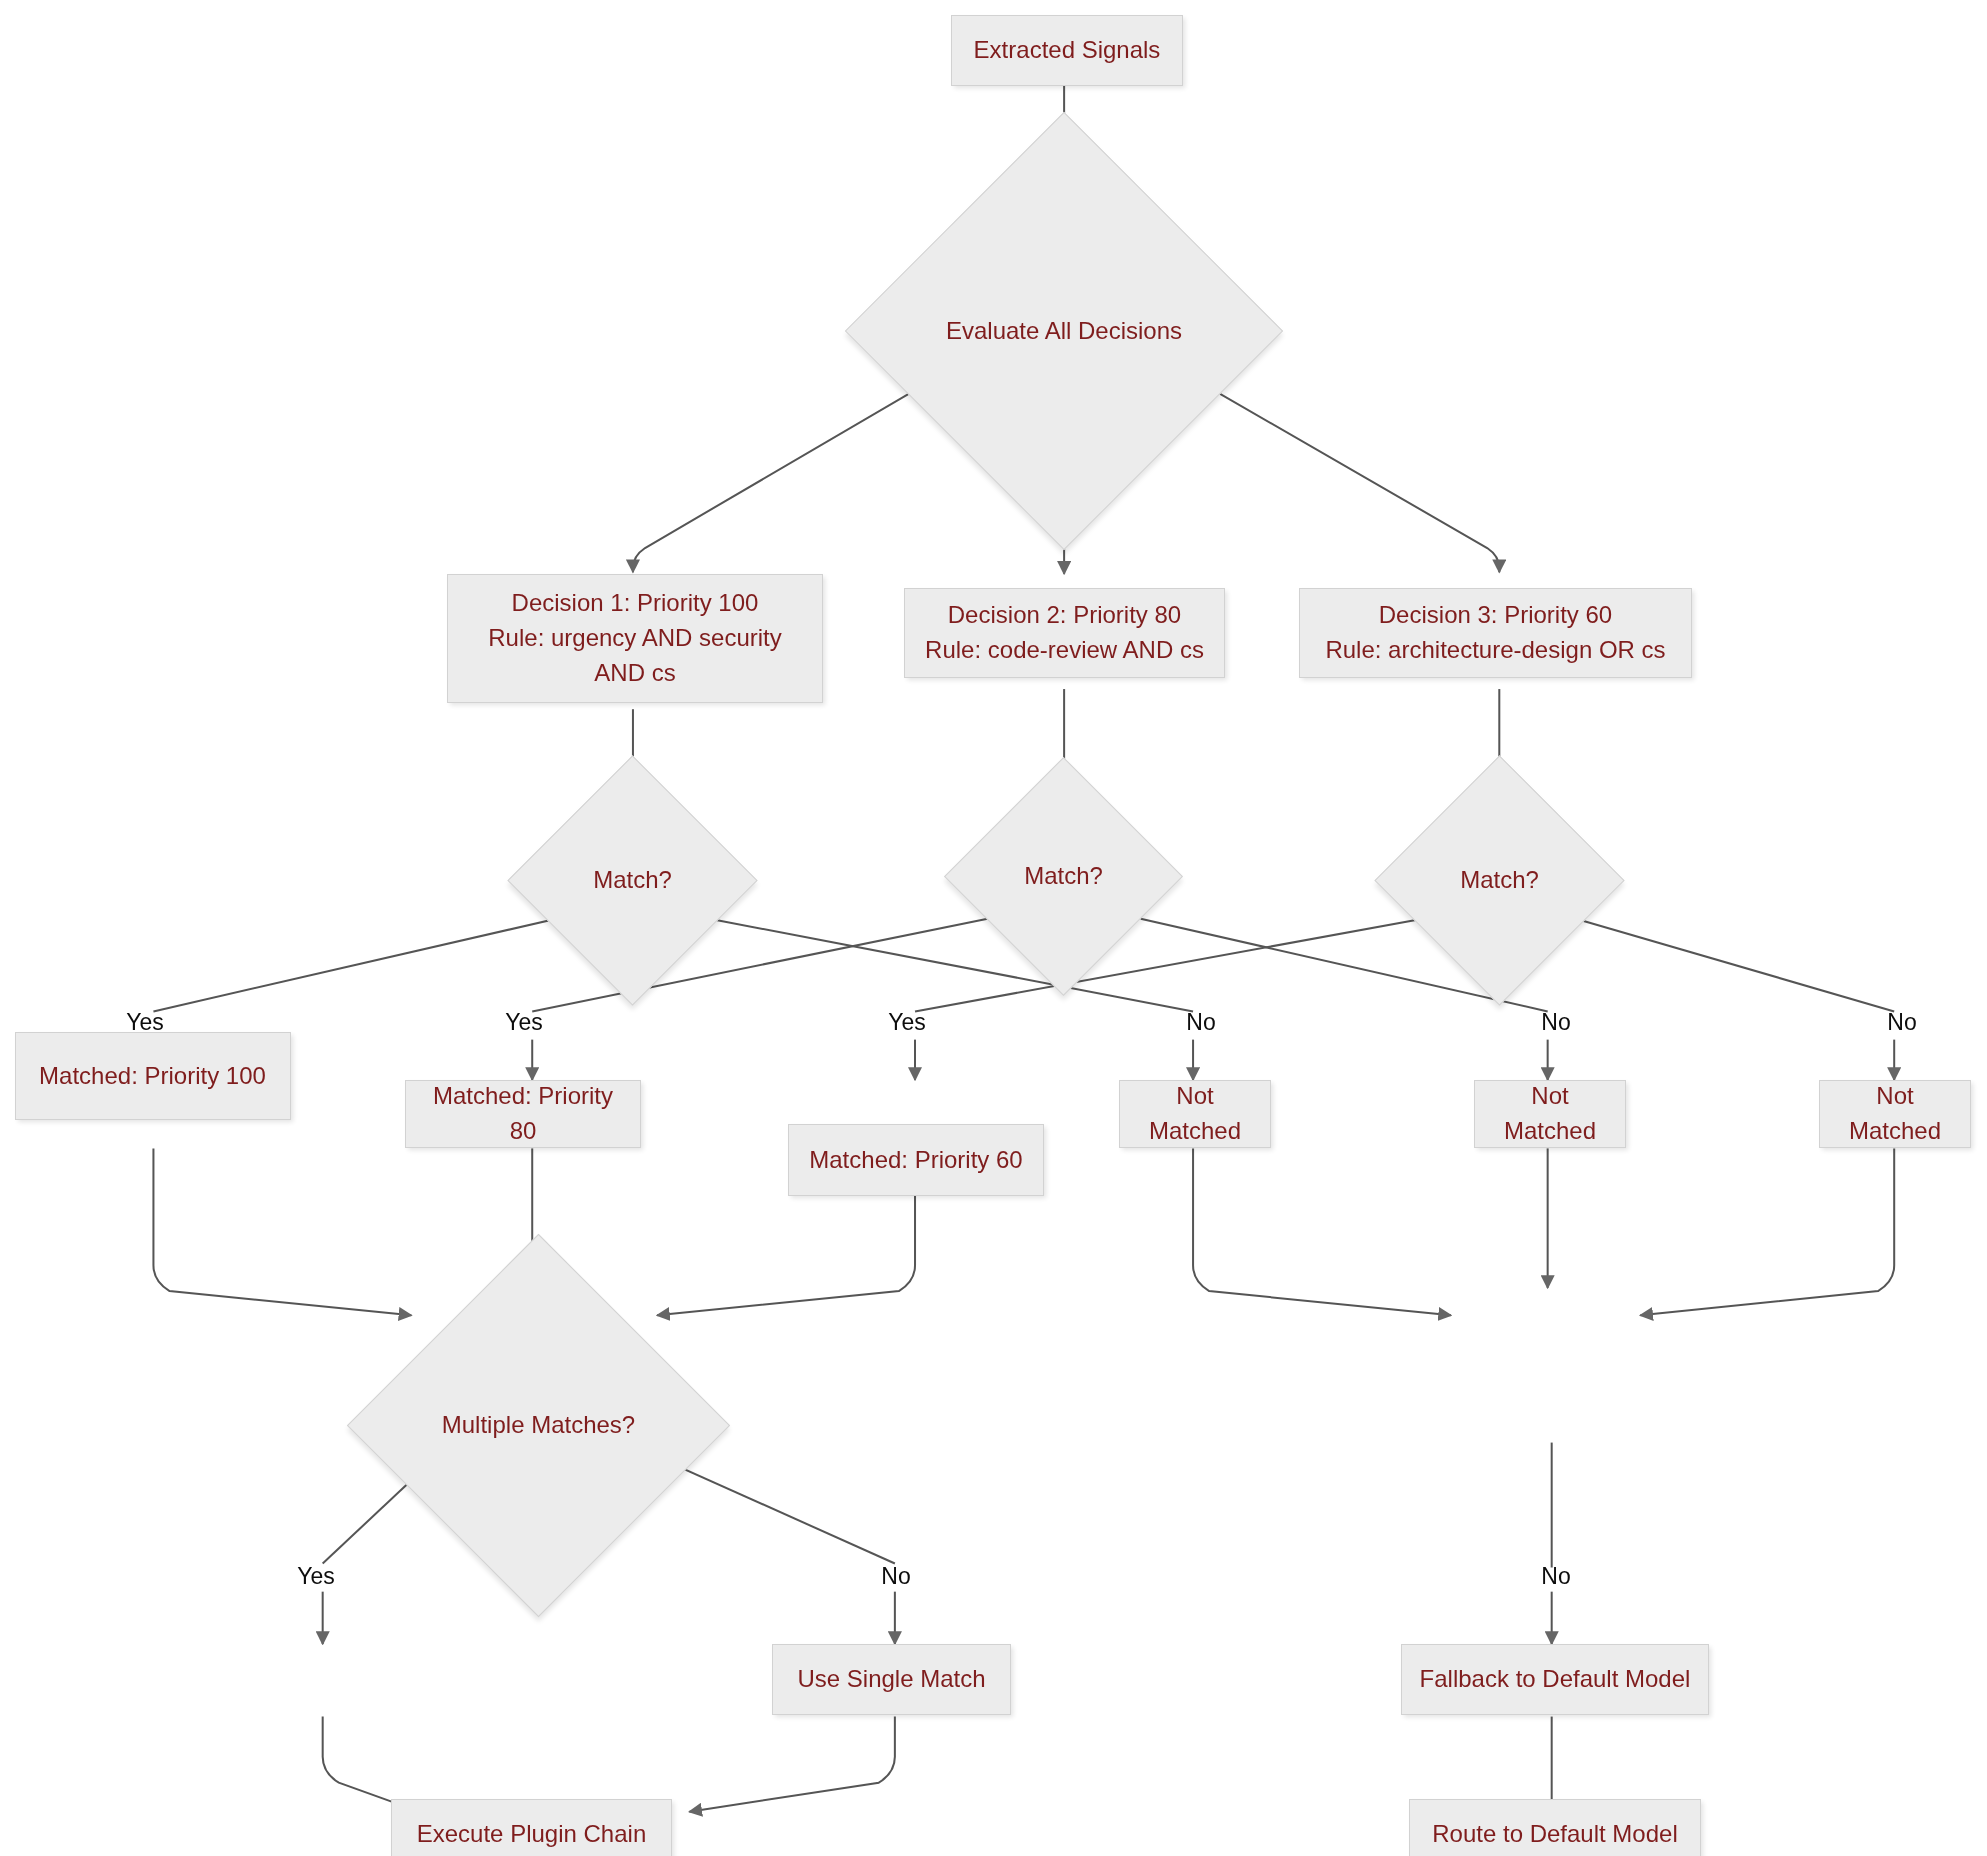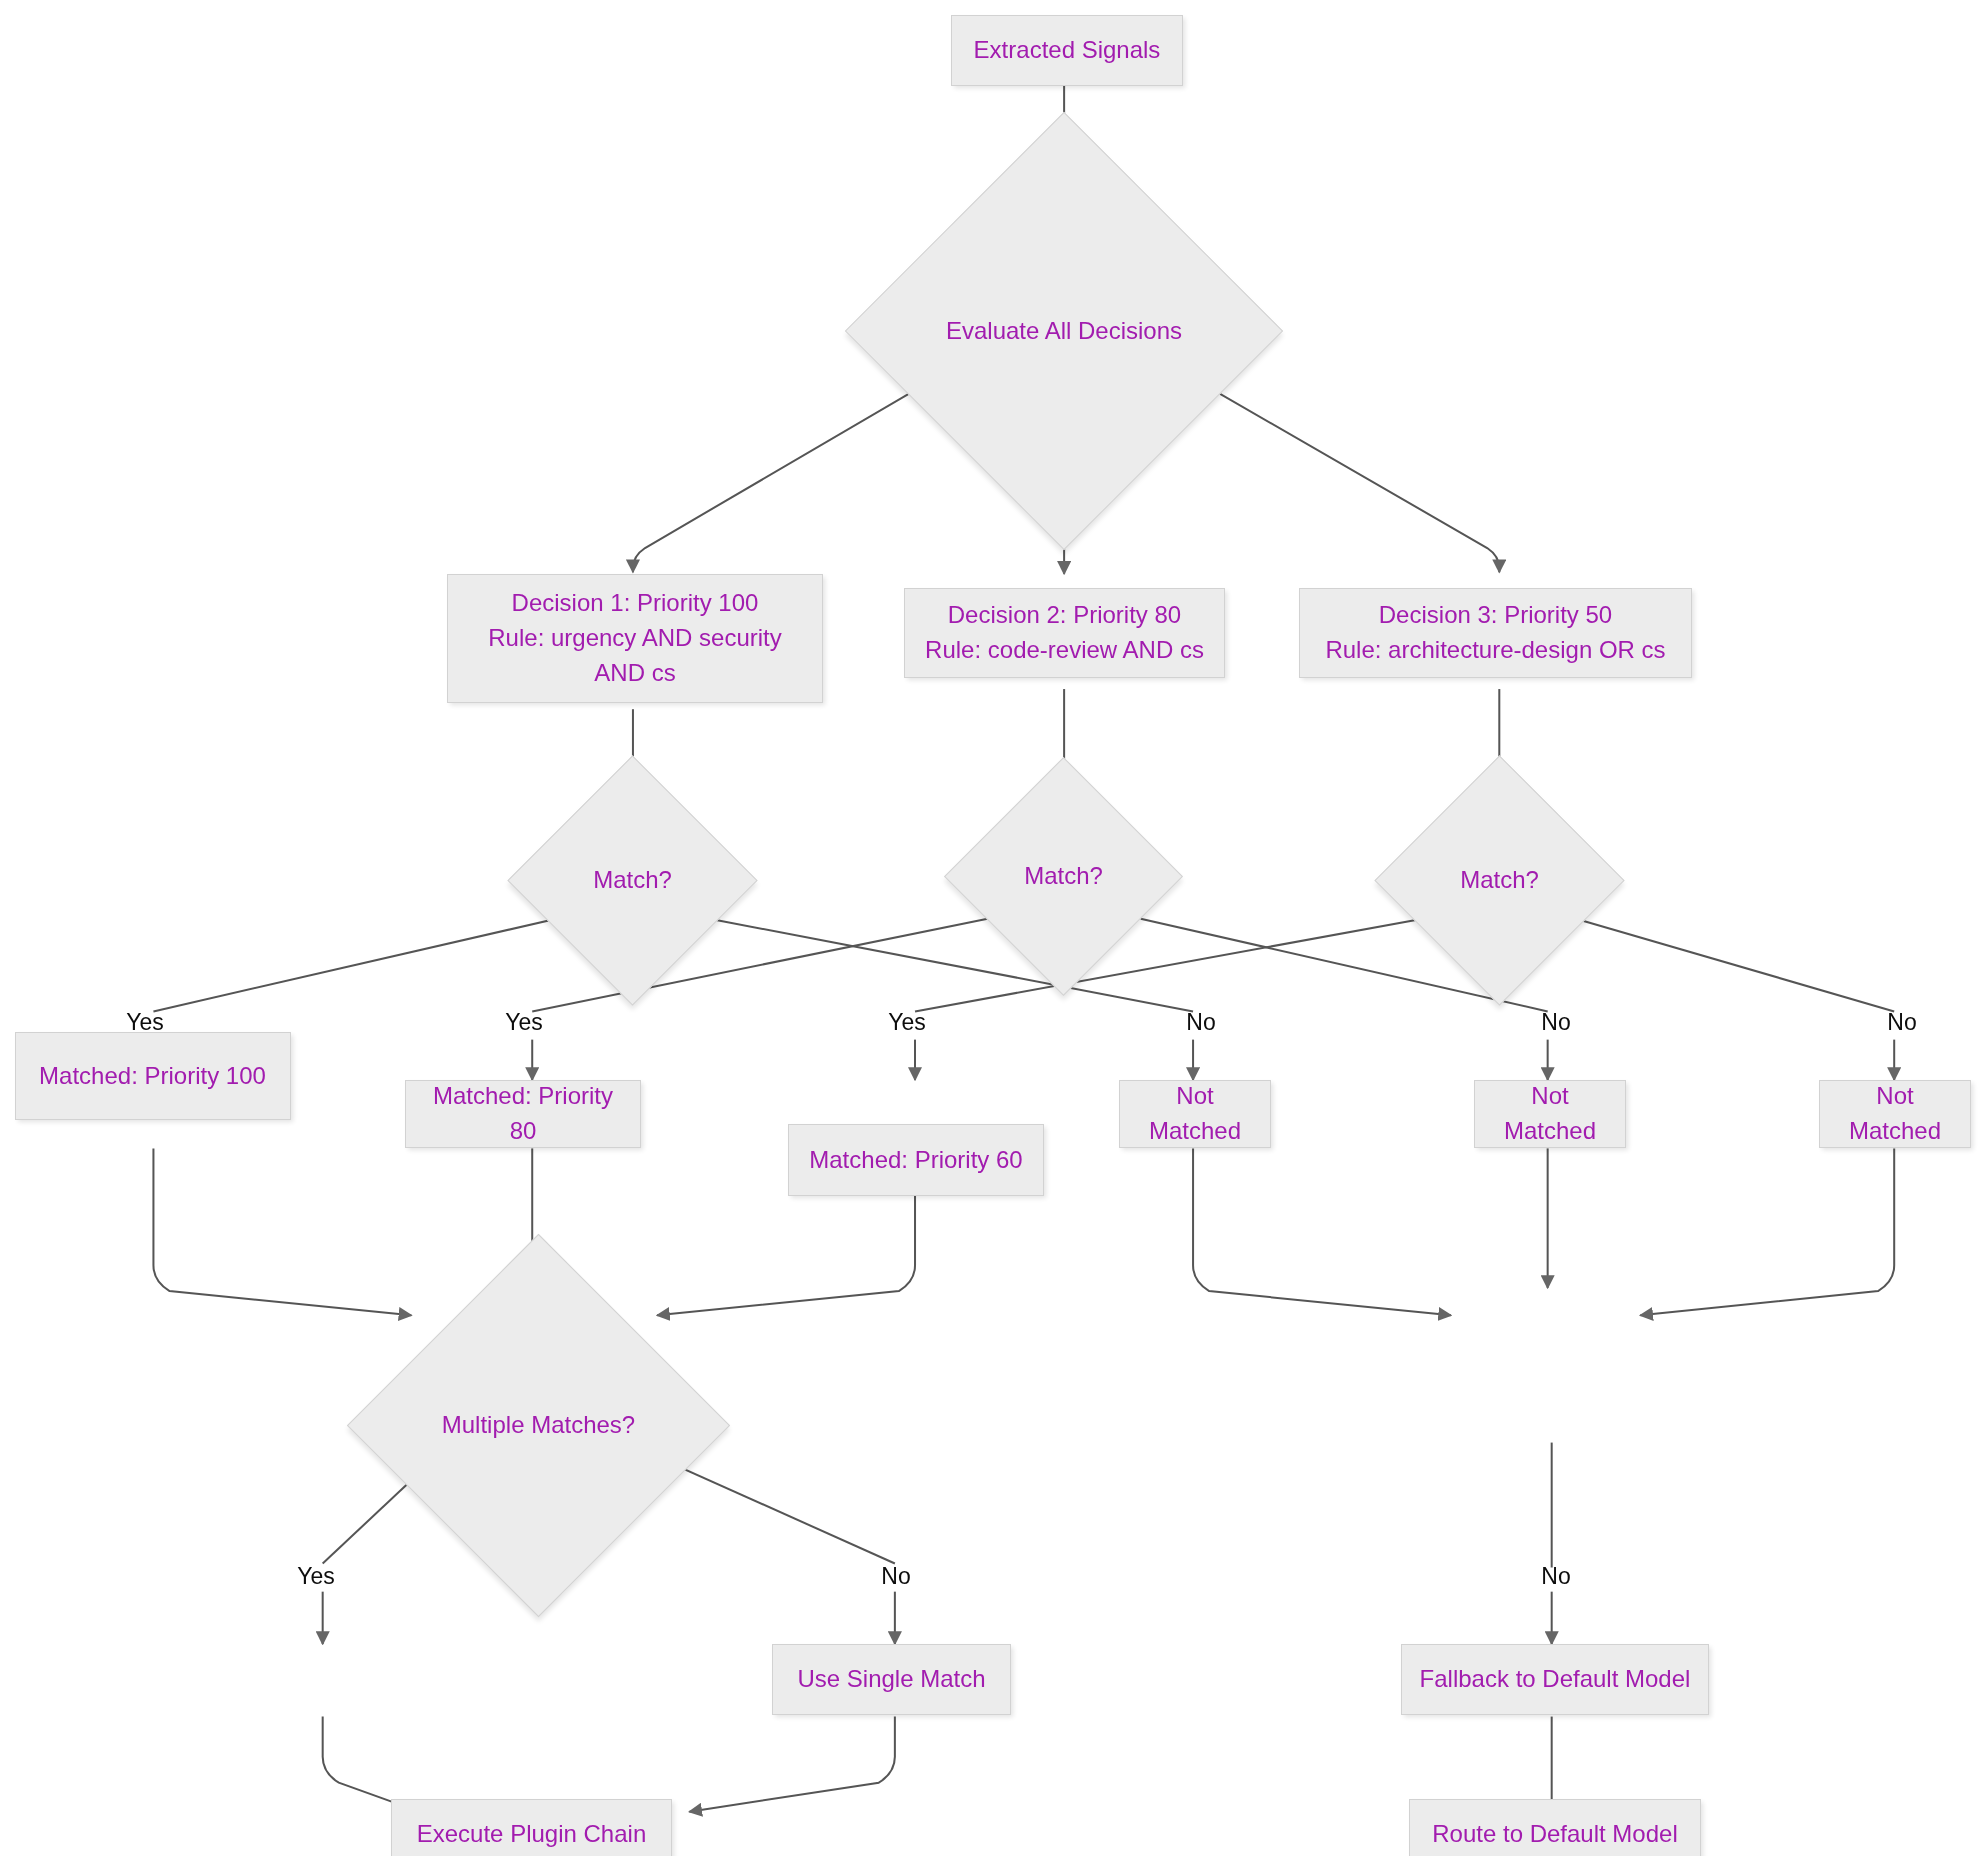--- a/index.html
+++ b/index.html
@@ -25,21 +25,21 @@
     height: 1856px;
     pointer-events: none;
   }
   .node {
     position: absolute;
     box-sizing: border-box;
     display: flex;
     align-items: center;
     justify-content: center;
     text-align: center;
-    color: #a21caf;
+    color: #7f1d1d;
     font-size: 24px;
     line-height: 1.45;
     z-index: 5;
   }
   .node-rect {
     background: #ececec;
     border: 0.8px solid #d2d2d2;
     box-shadow: 3.2px 3.2px 4.8px rgba(0,0,0,0.11);
     padding: 4.8px 11.3px;
   }
@@ -154,21 +154,21 @@
 Rule: urgency AND security
 AND cs</span>
   </div>
 
   <div class="node node-rect" style="left:904px; top:588px; width:321px; height:90px;">
     <span class="node-label">Decision 2: Priority 80
 Rule: code-review AND cs</span>
   </div>
 
   <div class="node node-rect" style="left:1299px; top:588px; width:393px; height:90px;">
-    <span class="node-label">Decision 3: Priority 50
+    <span class="node-label">Decision 3: Priority 60
 Rule: architecture-design OR cs</span>
   </div>
 
   <div class="node node-diamond" style="left:544px; top:792px; width:177px; height:177px;">
     <span class="diamond-shape"></span>
     <span class="diamond-text">Match?</span>
   </div>
 
   <div class="node node-diamond" style="left:979px; top:792px; width:169px; height:169px;">
     <span class="diamond-shape"></span>

